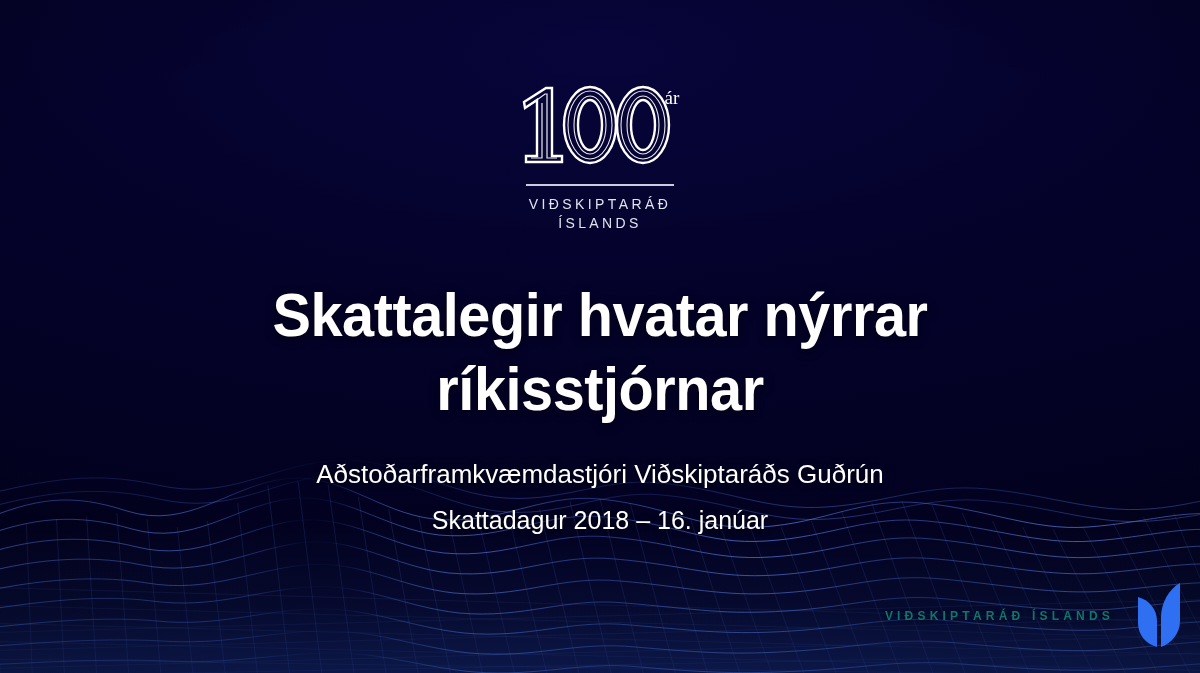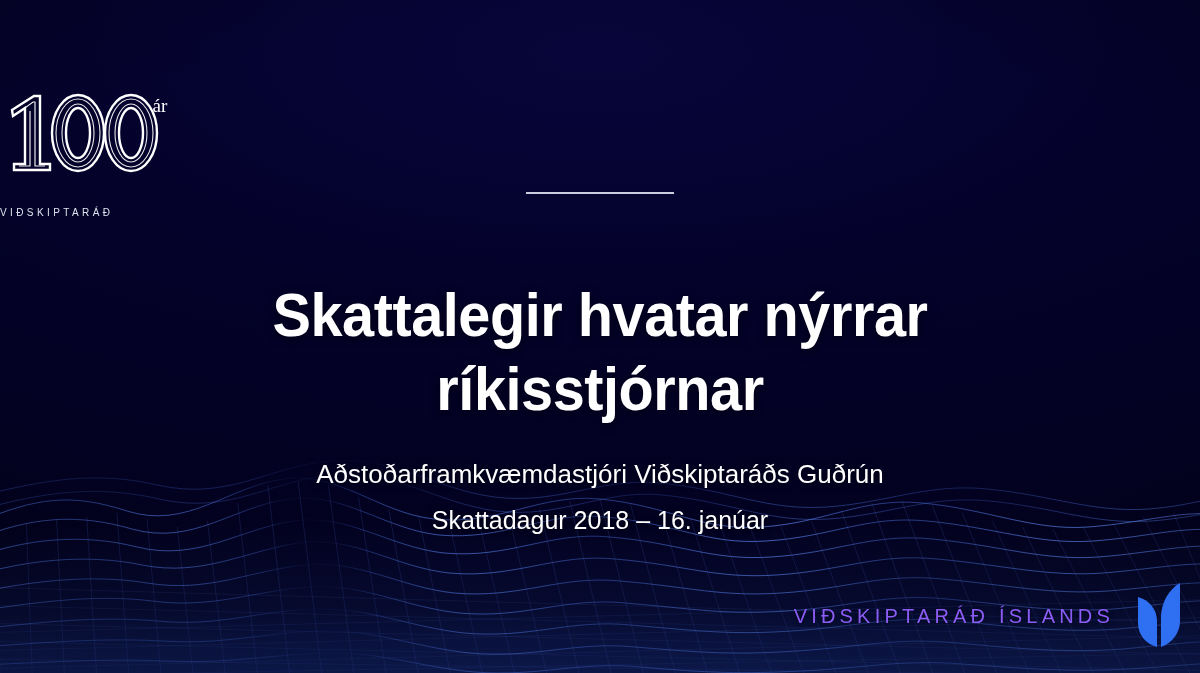--- a/index.html
+++ b/index.html
@@ -43,33 +43,34 @@
   .bg-vignette {
     position: absolute;
     inset: 0;
     background: radial-gradient(130% 100% at 50% 42%, rgba(0,0,0,0) 40%, rgba(0,0,0,0.45) 100%);
     pointer-events: none;
   }
 
   
   .logo-block {
     position: absolute;
-    top: 86px;
+    top: 78px;
     left: 0; right: 0;
+    text-align: center;
   }
   .logo-svg-wrap { display: inline-block; }
   .logo-rule {
     width: 148px;
     height: 2px;
     background: #c9cddd;
     margin: 7px auto 9px auto;
   }
   .logo-name {
     color: #dfe3ee;
-    font-size: 10px;
+    font-size: 14px;
     letter-spacing: 3.4px;
     line-height: 19px;
     font-weight: 400;
   }
 
   
   .headline {
     position: absolute;
     top: 278px;
     left: 80px;
@@ -110,24 +111,24 @@
   
   .footer {
     position: absolute;
     right: 18px;
     bottom: 22px;
     display: flex;
     align-items: center;
     gap: 22px;
   }
   .footer-text {
-    color: #8b5cf6;
-    font-size: 20px;
+    color: #0f766e;
+    font-size: 12px;
     letter-spacing: 4.2px;
-    font-weight: 400;
+    font-weight: 700;
     white-space: nowrap;
     text-shadow: 0 1px 5px rgba(0,0,0,0.6);
   }
   .footer-mark { display: block; }
 </style>
 </head>
 <body>
 
 <div id="slide">
 
@@ -256,20 +257,21 @@
             <ellipse cx="131" cy="47" rx="22" ry="34"></ellipse>
             <ellipse cx="131" cy="47" rx="16" ry="29"></ellipse>
           </g>
         </g>
 
         <text x="160" y="26" fill="#ffffff" font-family="'Liberation Serif', serif" font-size="19" text-anchor="middle">ár</text>
       </svg>
     </div>
     <div class="logo-rule"></div>
     <div class="logo-name">VIÐSKIPTARÁÐ</div>
+    <div class="logo-name">ÍSLANDS</div>
   </div>
 
   <div class="headline">
     <div>Skattalegir hvatar nýrrar</div>
     <div>ríkisstjórnar</div>
   </div>
 
   <div class="subtitle">
     <div class="sub-line">Aðstoðarframkvæmdastjóri Viðskiptaráðs Guðrún</div>
     <div class="sub-date">Skattadagur 2018 – 16. janúar</div>

